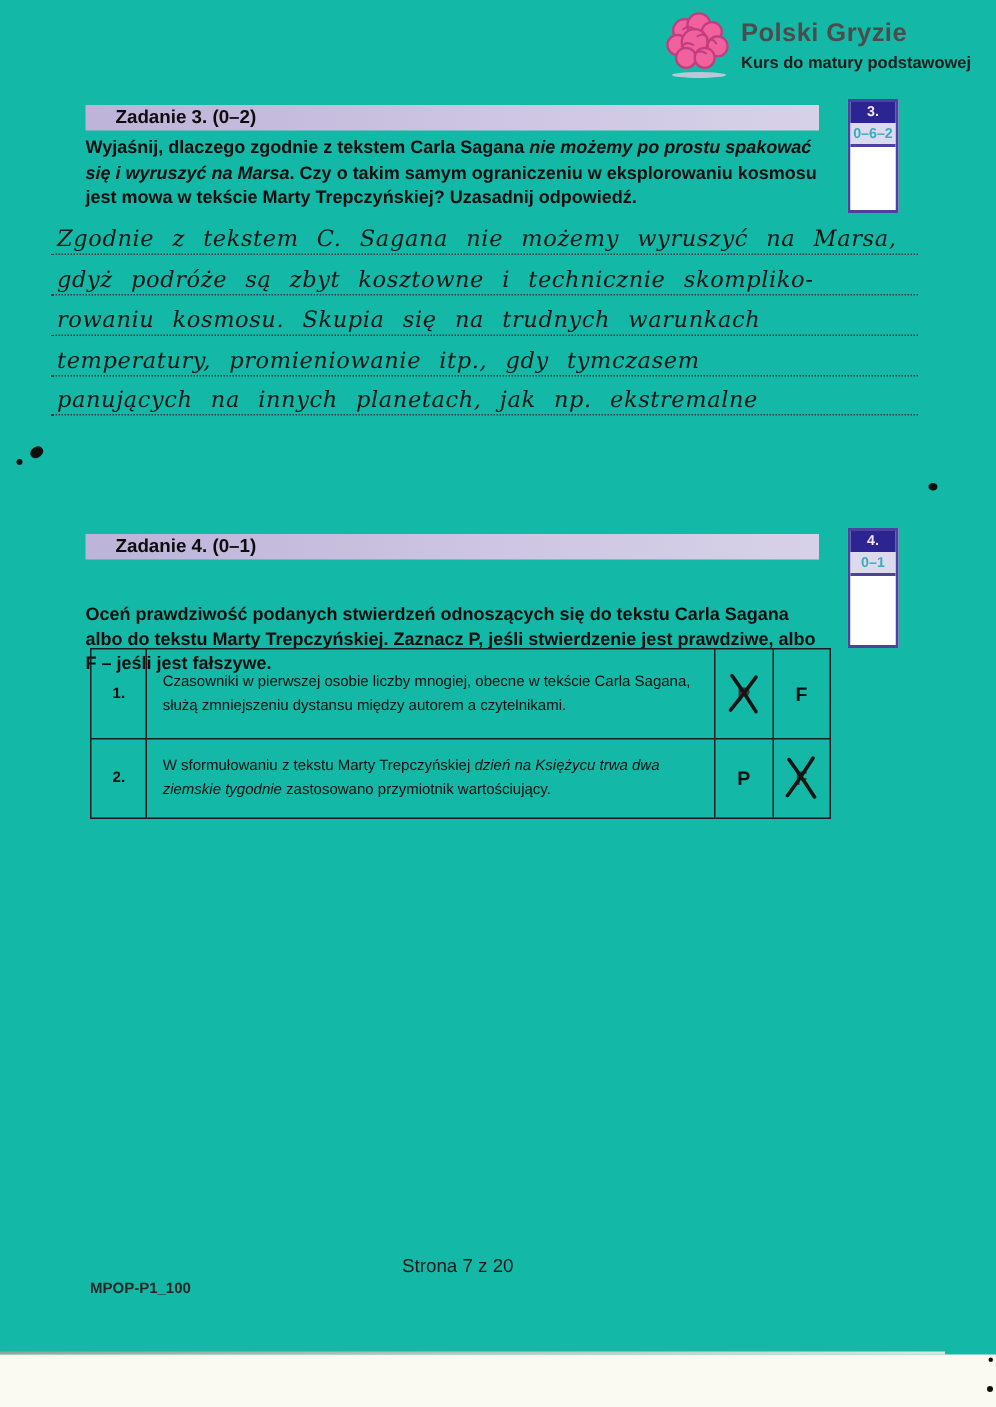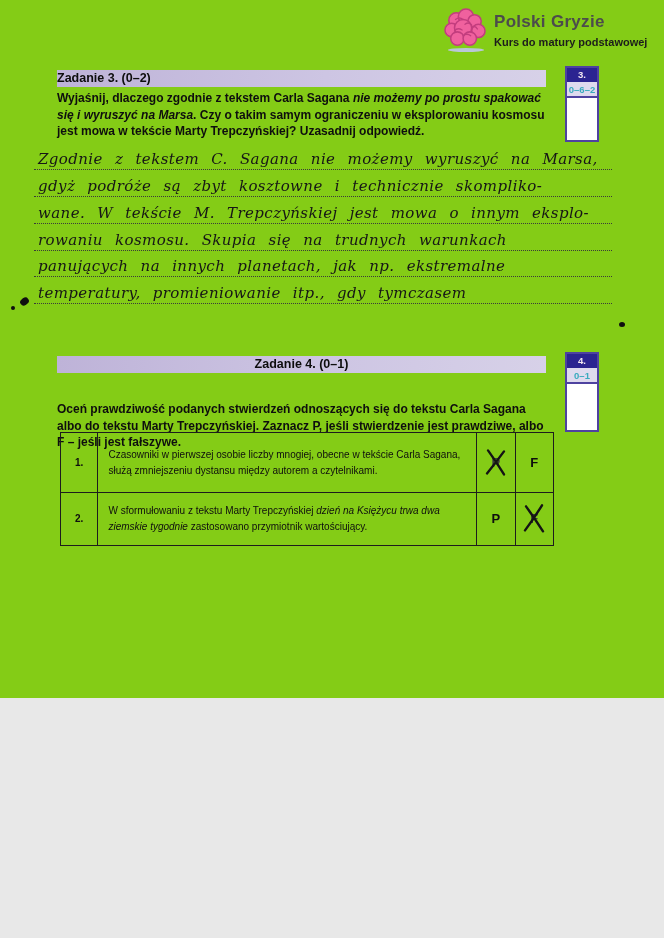--- a/index.html
+++ b/index.html
@@ -1,38 +1,38 @@
 <!DOCTYPE html>
 <html><head>
 <meta charset="utf-8">
 <style>
   * { margin:0; padding:0; box-sizing:border-box; }
   html,body { background:#e8e8e8; }
   #page {
-    position:relative; width:664px; height:698px;
-    background:#84cc16; overflow:hidden;
+    position:relative; width:664px; height:938px;
+    background:#14b8a6; overflow:hidden;
     font-family:"Liberation Sans", sans-serif; color:#111;
   }
 
   
   #logo { position:absolute; top:6px; left:440px; width:220px; height:52px; }
   #logo .brain { position:absolute; top:2px; left:2px; }
   #logo .brain-shadow { position:absolute; top:42px; left:8px; width:36px; height:4px;
     border-radius:50%; background:#b9c7d8; }
   #logo .logo-title { position:absolute; top:6px; left:54px; font-size:17px; font-weight:bold;
     color:#4c4c4c; letter-spacing:0.3px; }
   #logo .logo-sub { position:absolute; top:30px; left:54px; font-size:11px; font-weight:bold;
     color:#1c1c1c; }
 
   
   .task-bar {
     position:absolute; left:57px; width:489px; height:17px;
     background:linear-gradient(90deg,#beb3d8 0%,#cdc5e3 55%,#d7d1e8 100%);
     font-size:12.5px; font-weight:bold; color:#0d0d0d;
-    line-height:17px; padding-left:0;
+    line-height:17px; padding-left:20px;
   }
   .task-body {
     position:absolute; left:57px; width:492px;
     font-size:12px; font-weight:bold; line-height:16.5px; color:#0e0e0e;
   }
   .task-body .it { font-style:italic; }
 
   
   .score-box { position:absolute; left:565px; width:34px; border:2px solid #4e42a0; background:#fff; }
   .score-box .sb-num { height:14px; background:#2b2491; color:#f4e9f2; font-size:9.5px;
@@ -116,31 +116,30 @@
 
   <div class="score-box" style="top:66px;">
     <div class="sb-num">3.</div>
     <div class="sb-pts">0–6–2</div>
     <div class="sb-empty" style="height:42px;"></div>
   </div>
 
   <div id="answer-area">
     <div class="hw-line">Zgodnie z tekstem C. Sagana nie możemy wyruszyć na Marsa,</div>
     <div class="hw-line">gdyż podróże są zbyt kosztowne i technicznie skompliko-</div>
-    <div class="hw-line">wane. W tekście M. Trepczyńskiej jest mowa o innym eksplo-</div>
     <div class="hw-line">rowaniu kosmosu. Skupia się na trudnych warunkach</div>
+    <div class="hw-line">temperatury, promieniowanie itp., gdy tymczasem</div>
     <div class="hw-line">panujących na innych planetach, jak np. ekstremalne</div>
-    <div class="hw-line">temperatury, promieniowanie itp., gdy tymczasem</div>
   </div>
 
   <span class="ink-dot" style="left:11px; top:306px; width:4px; height:4px;"></span>
   <span class="ink-dot" style="left:20px; top:298px; width:9px; height:7px; transform:rotate(-35deg); border-radius:45%;"></span>
   <span class="ink-dot" style="left:619px; top:322px; width:6px; height:5px;"></span>
 
-  <div class="task-bar" style="top:356px;text-align:center;">
+  <div class="task-bar" style="top:356px;">
     <span>Zadanie 4. (0–1)</span>
   </div>
   <div class="task-body" style="top:375px;margin-top:26px;">
     <span>Oceń prawdziwość podanych stwierdzeń odnoszących się do tekstu Carla Sagana albo do tekstu Marty Trepczyńskiej. Zaznacz P, jeśli stwierdzenie jest prawdziwe, albo F – jeśli jest fałszywe.</span>
   </div>
 
   <div class="score-box" style="top:352px;">
     <div class="sb-num">4.</div>
     <div class="sb-pts">0–1</div>
     <div class="sb-empty" style="height:46px;"></div>

